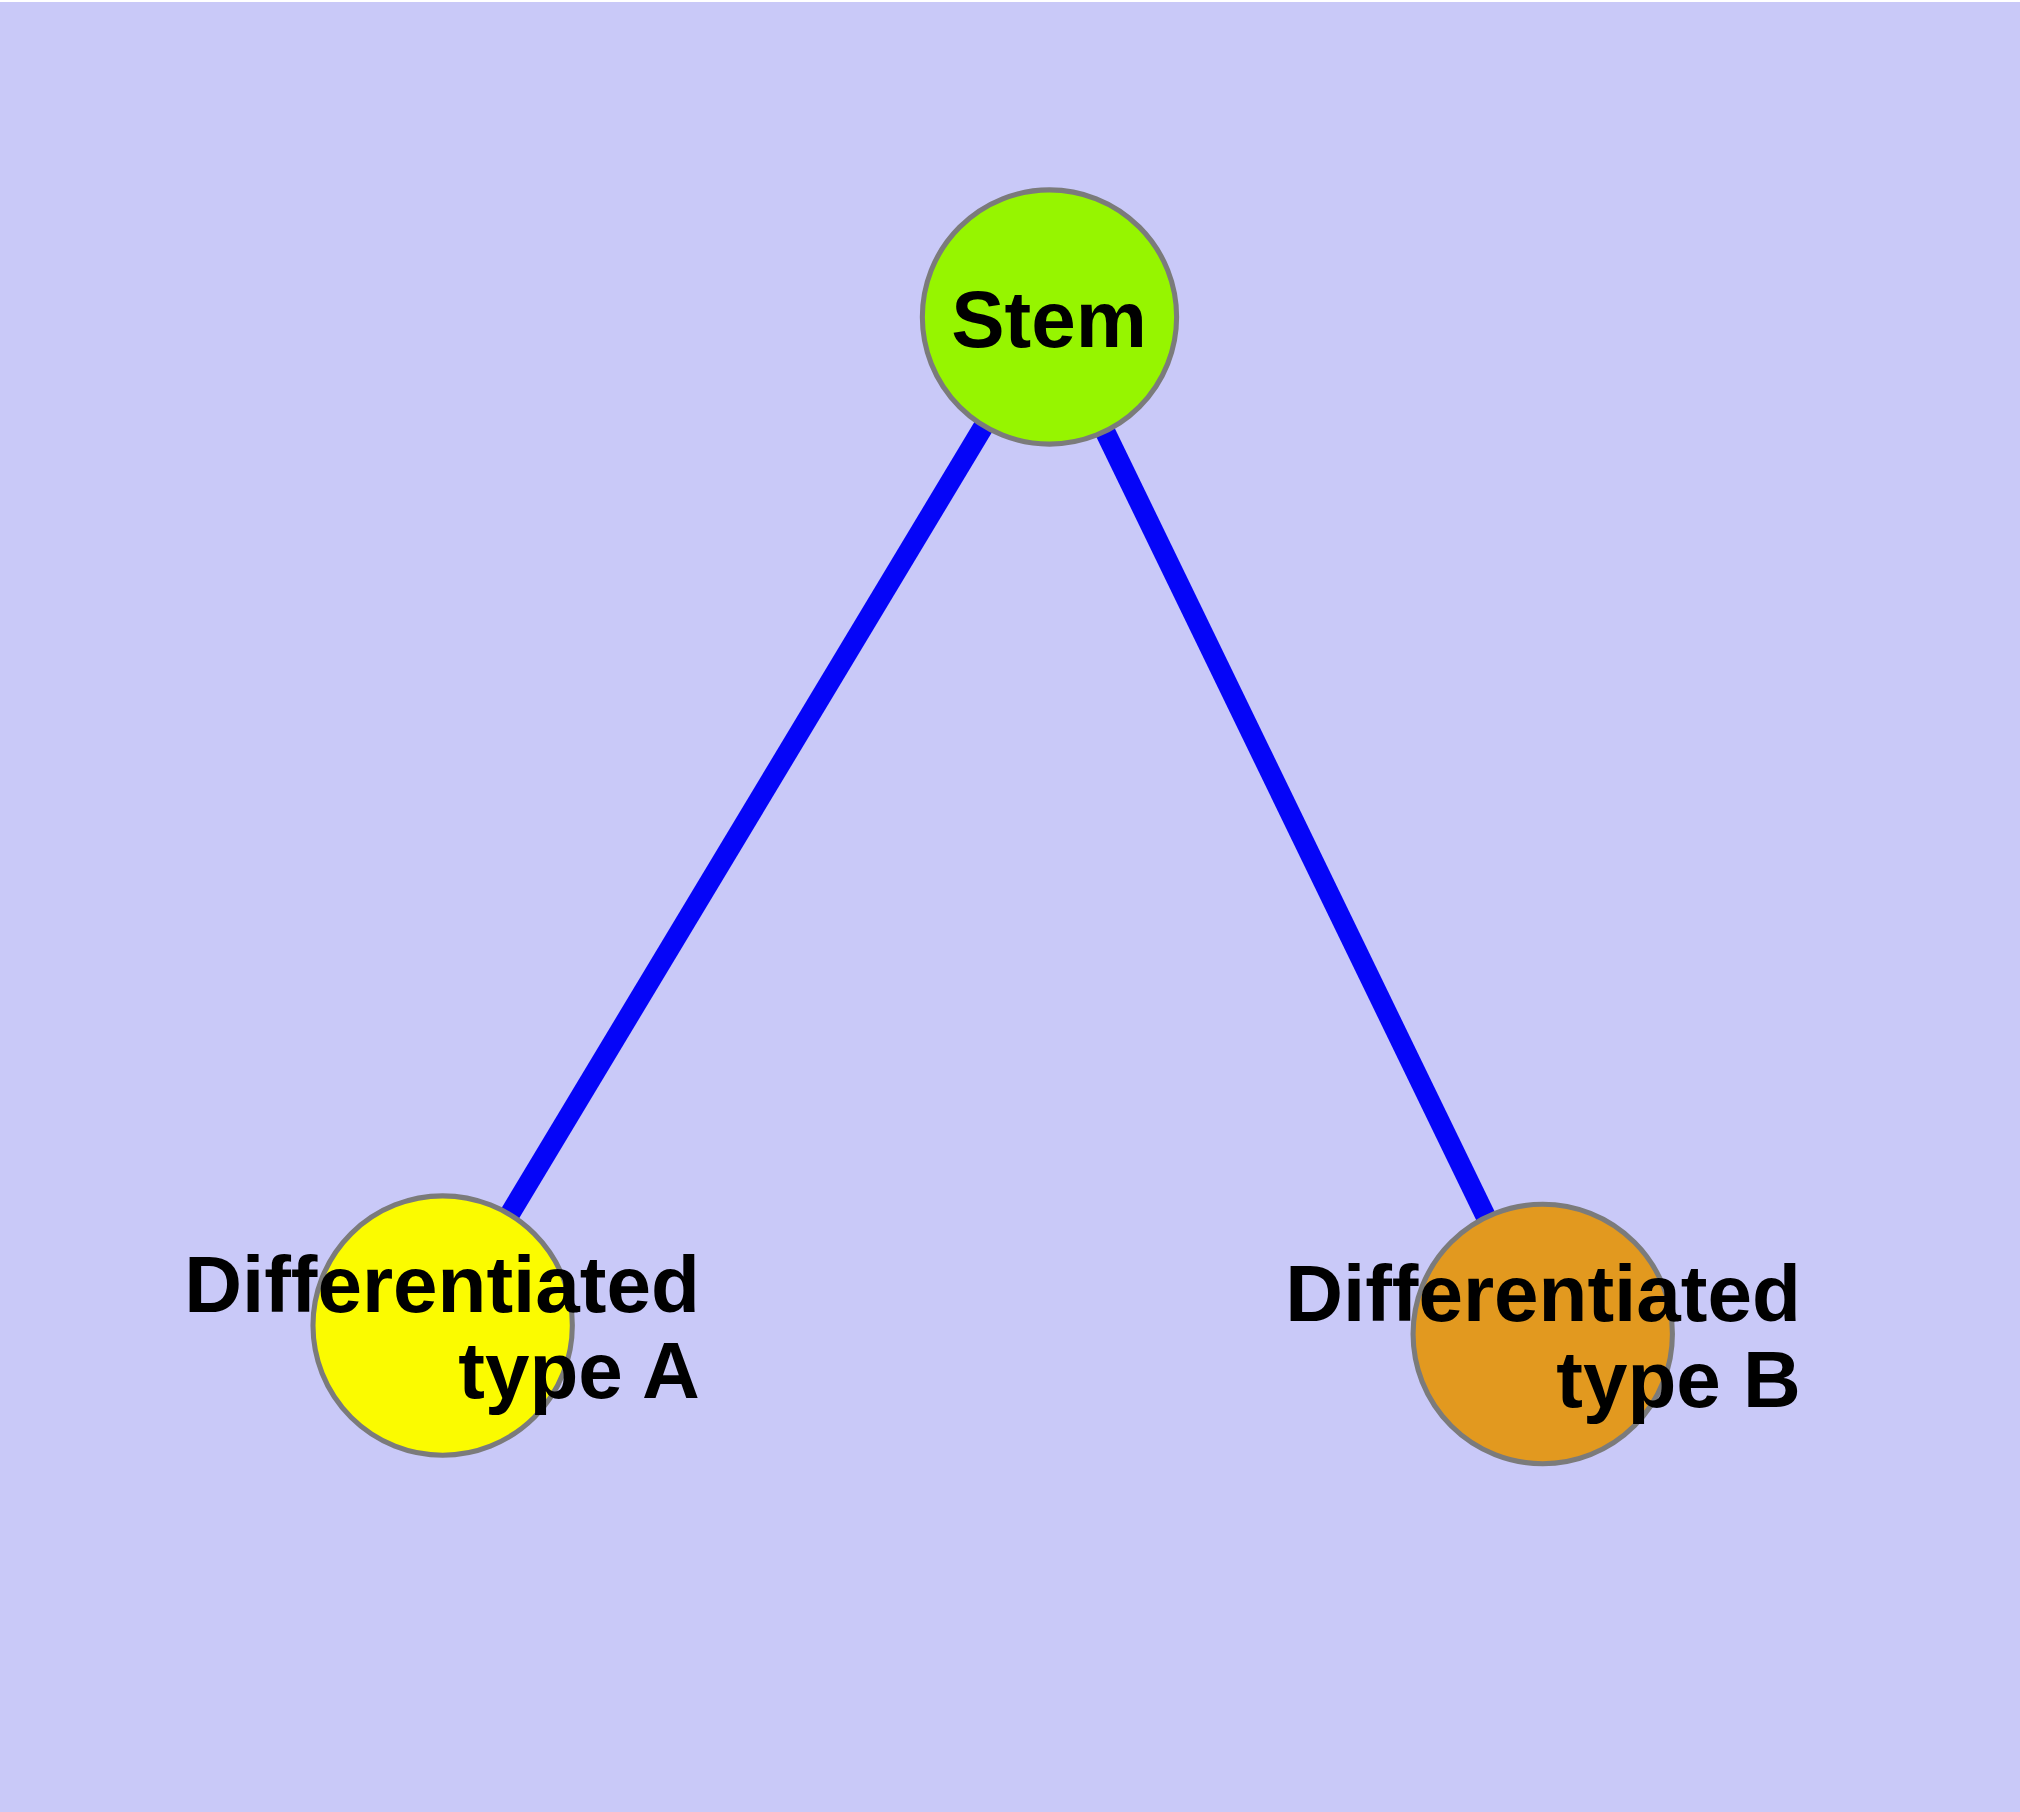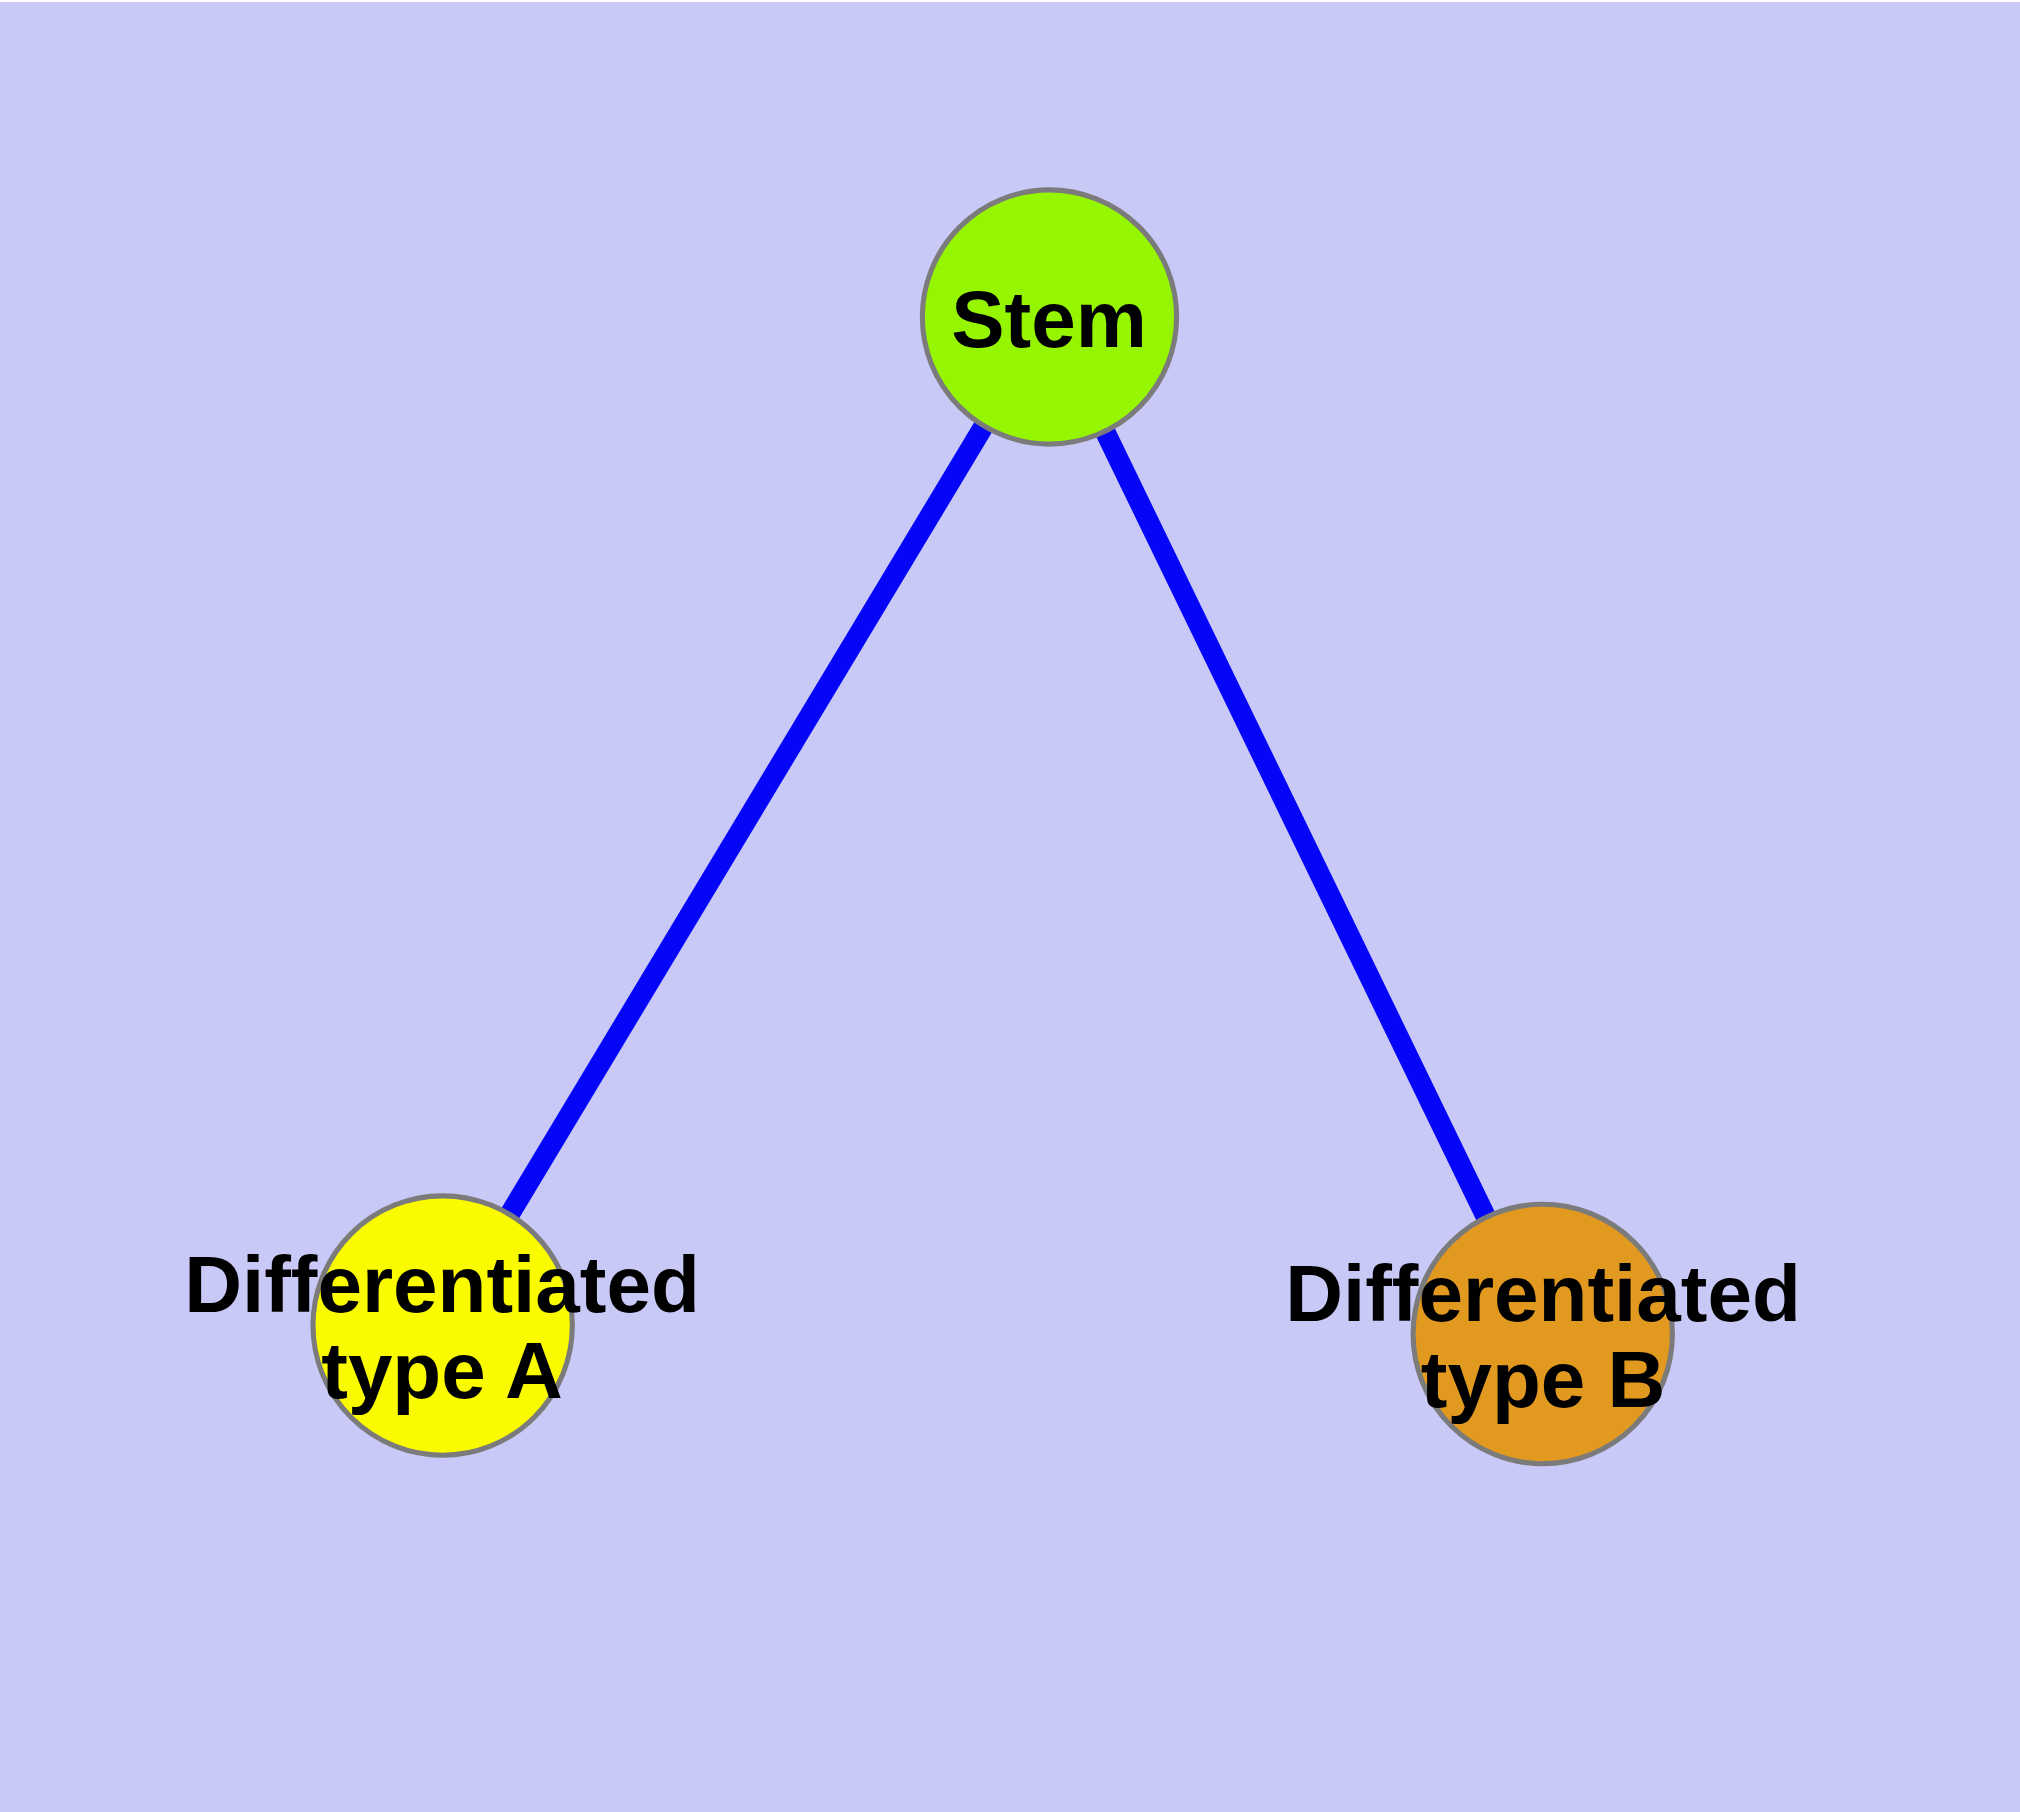--- a/index.html
+++ b/index.html
@@ -34,21 +34,21 @@
     height: 1812px;
     display: block;
   }
   .node-label {
     position: absolute;
     transform: translate(-50%, -50%);
     font-weight: 700;
     font-size: 80px;
     line-height: 1.08;
     color: #000000;
-    text-align: center;
+    text-align: right;
     white-space: pre-line;
     letter-spacing: 0px;
   }
   .label-stem   { left: 1049px; top: 320px;  }
   .label-type-a { left: 442px;  top: 1328px; }
   .label-type-b { left: 1543px; top: 1337px; }
 </style>
 </head>
 <body>
 

